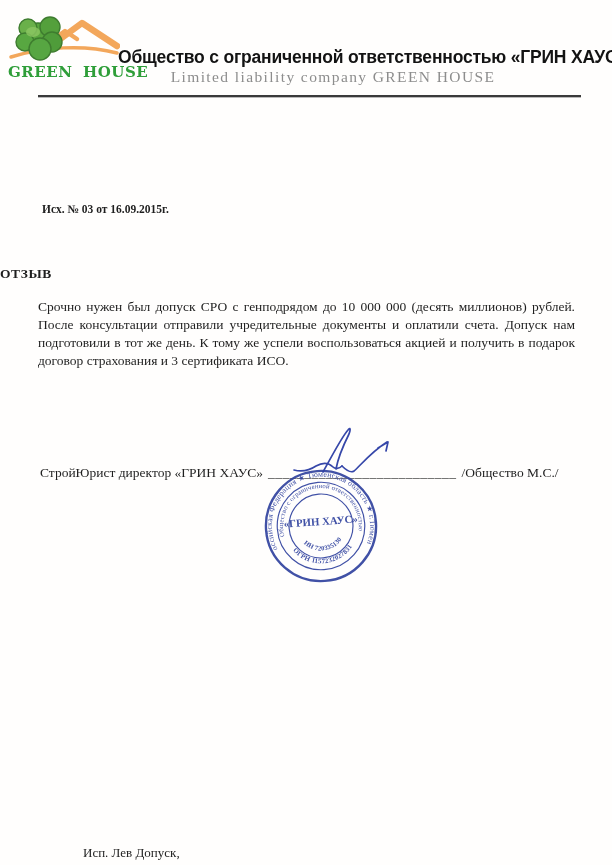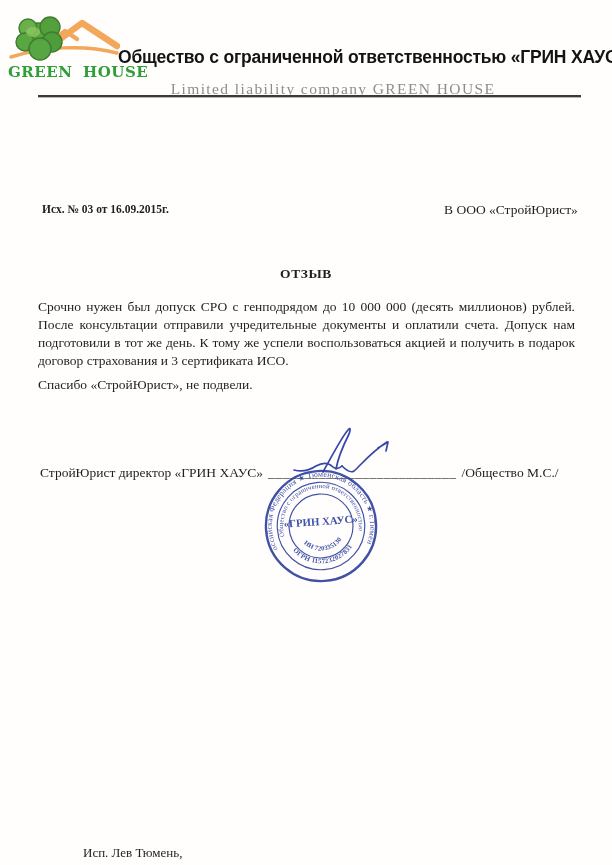--- a/index.html
+++ b/index.html
@@ -12,31 +12,31 @@
   .logo-text{margin-top:2px;font-family:"DejaVu Serif",serif;font-weight:bold;
              font-size:15px;letter-spacing:.5px;word-spacing:5px;color:var(--logo_green);
              white-space:nowrap;}
   .roof-stroke{stroke:var(--roof_orange);fill:none;stroke-linecap:round;stroke-linejoin:round;}
   .tree-blob{stroke:var(--tree_outline);stroke-width:1.4;}
 
   
   .header-titles{position:absolute;left:118px;top:47px;width:430px;text-align:center;}
   .company-ru{font-family:"Liberation Sans",sans-serif;font-weight:700;font-size:17.5px;
               color:#131313;letter-spacing:-.2px;white-space:nowrap;}
-  .company-en{margin-top:12px;font-size:15.5px;color:var(--subtitle_gray);letter-spacing:1.4px;
+  .company-en{margin-top:0;font-size:15.5px;color:var(--subtitle_gray);letter-spacing:1.4px;
               white-space:nowrap;}
   .header-rule{position:absolute;left:38px;top:95px;width:543px;height:2px;
                background:var(--rule_color);box-shadow:0 1px 0 rgba(60,60,60,.35);}
 
   
   .ref-number{position:absolute;left:42px;top:203px;font-size:11.5px;font-weight:700;}
   .addressee{position:absolute;left:444px;top:202px;font-size:13.5px;}
 
   
-  .doc-title{position:absolute;left:0;top:266px;width:612px;text-align:center;
+  .doc-title{position:absolute;left:0;top:266px;width:612px;text-align:left;
              font-size:13.5px;font-weight:600;letter-spacing:.6px;}
   .body-text{position:absolute;left:38px;top:292px;width:537px;font-size:13.5px;
              line-height:18px;text-align:justify;}
   .body-text p{margin:6px 0 6px 0;}
 
   
   .sig-row{position:absolute;left:40px;top:465px;font-size:13.5px;white-space:nowrap;z-index:2;}
   .sig-row span{margin-right:5px;}
   .sig-underscores{letter-spacing:.5px;color:#2a2a2a;}
   .signature-art{position:absolute;left:290px;top:426px;z-index:4;opacity:.95;}
@@ -82,26 +82,24 @@
     <div class="logo-text">GREEN HOUSE</div>
   </div>
 
   <div class="header-titles">
     <div class="company-ru">Общество с ограниченной ответственностью «ГРИН ХАУС»</div>
     <div class="company-en">Limited liability company GREEN HOUSE</div>
   </div>
   <div class="header-rule"></div>
 
   <div class="ref-number">Исх. № 03 от 16.09.2015г.</div>
-  <div class="addressee">В ООО «СтройЮрист»</div>
 
   <div class="doc-title">ОТЗЫВ</div>
   <div class="body-text">
     <p>Срочно нужен был допуск СРО с генподрядом до 10 000 000 (десять миллионов) рублей. После консультации отправили учредительные документы и оплатили счета. Допуск нам подготовили в тот же день. К тому же успели воспользоваться акцией и получить в подарок договор страхования и 3 сертификата ИСО.</p>
-    <p>Спасибо «СтройЮрист», не подвели.</p>
   </div>
 
   <div class="sig-row">
     <span>СтройЮрист директор «ГРИН ХАУС»</span><span class="sig-underscores">__________________________</span><span>/Общество М.С./</span>
   </div>
 
   <svg class="signature-art" width="112" height="54" viewBox="0 0 112 54" xmlns="http://www.w3.org/2000/svg">
     <path class="sig-stroke" stroke-width="1.7" d="M4,44 C12,46 20,44 26,40 C33,36 39,37 43,41 C45,43 49,43 52,40"></path>
     <path class="sig-stroke" stroke-width="1.7" d="M33,46 C41,32 51,12 58,4 C60,1 61,3 59,8 C54,18 48,32 46,43"></path>
     <path class="sig-stroke" stroke-width="1.7" d="M52,40 C56,44 61,47 64,45 C69,41 81,26 97,16 M88,22 L98,16 L96,25"></path>
@@ -118,17 +116,17 @@
     <circle class="stamp-circle" cx="60" cy="60" r="44.5" stroke-width="1.2"></circle>
     <circle class="stamp-circle" cx="60" cy="60" r="32.5" stroke-width="1.2"></circle>
     <text class="stamp-text stamp-outer"><textPath xlink:href="#sealOuterArc" href="#sealOuterArc" startOffset="50%" text-anchor="middle">Российская Федерация ★ Тюменская область ★ г.Тюмень</textPath></text>
     <text class="stamp-text stamp-mid"><textPath xlink:href="#sealMidArc" href="#sealMidArc" startOffset="50%" text-anchor="middle">Общество с ограниченной ответственностью</textPath></text>
     <text class="stamp-text stamp-ogrn"><textPath xlink:href="#sealOgrnArc" href="#sealOgrnArc" startOffset="50%" text-anchor="middle">★ ОГРН 1157232027831 ★</textPath></text>
     <text class="stamp-text stamp-inn"><textPath xlink:href="#sealInnArc" href="#sealInnArc" startOffset="50%" text-anchor="middle">ИНН 7203351303</textPath></text>
     <text class="stamp-text stamp-center" x="60" y="59" text-anchor="middle">«ГРИН ХАУС»</text>
   </svg>
 
   <div class="footer-block">
-    <div>Исп. Лев Тюмень,</div>
+    <div>Исп. Лев Допуск,</div>
     
   </div>
 
 </div>
 
 </body></html>

